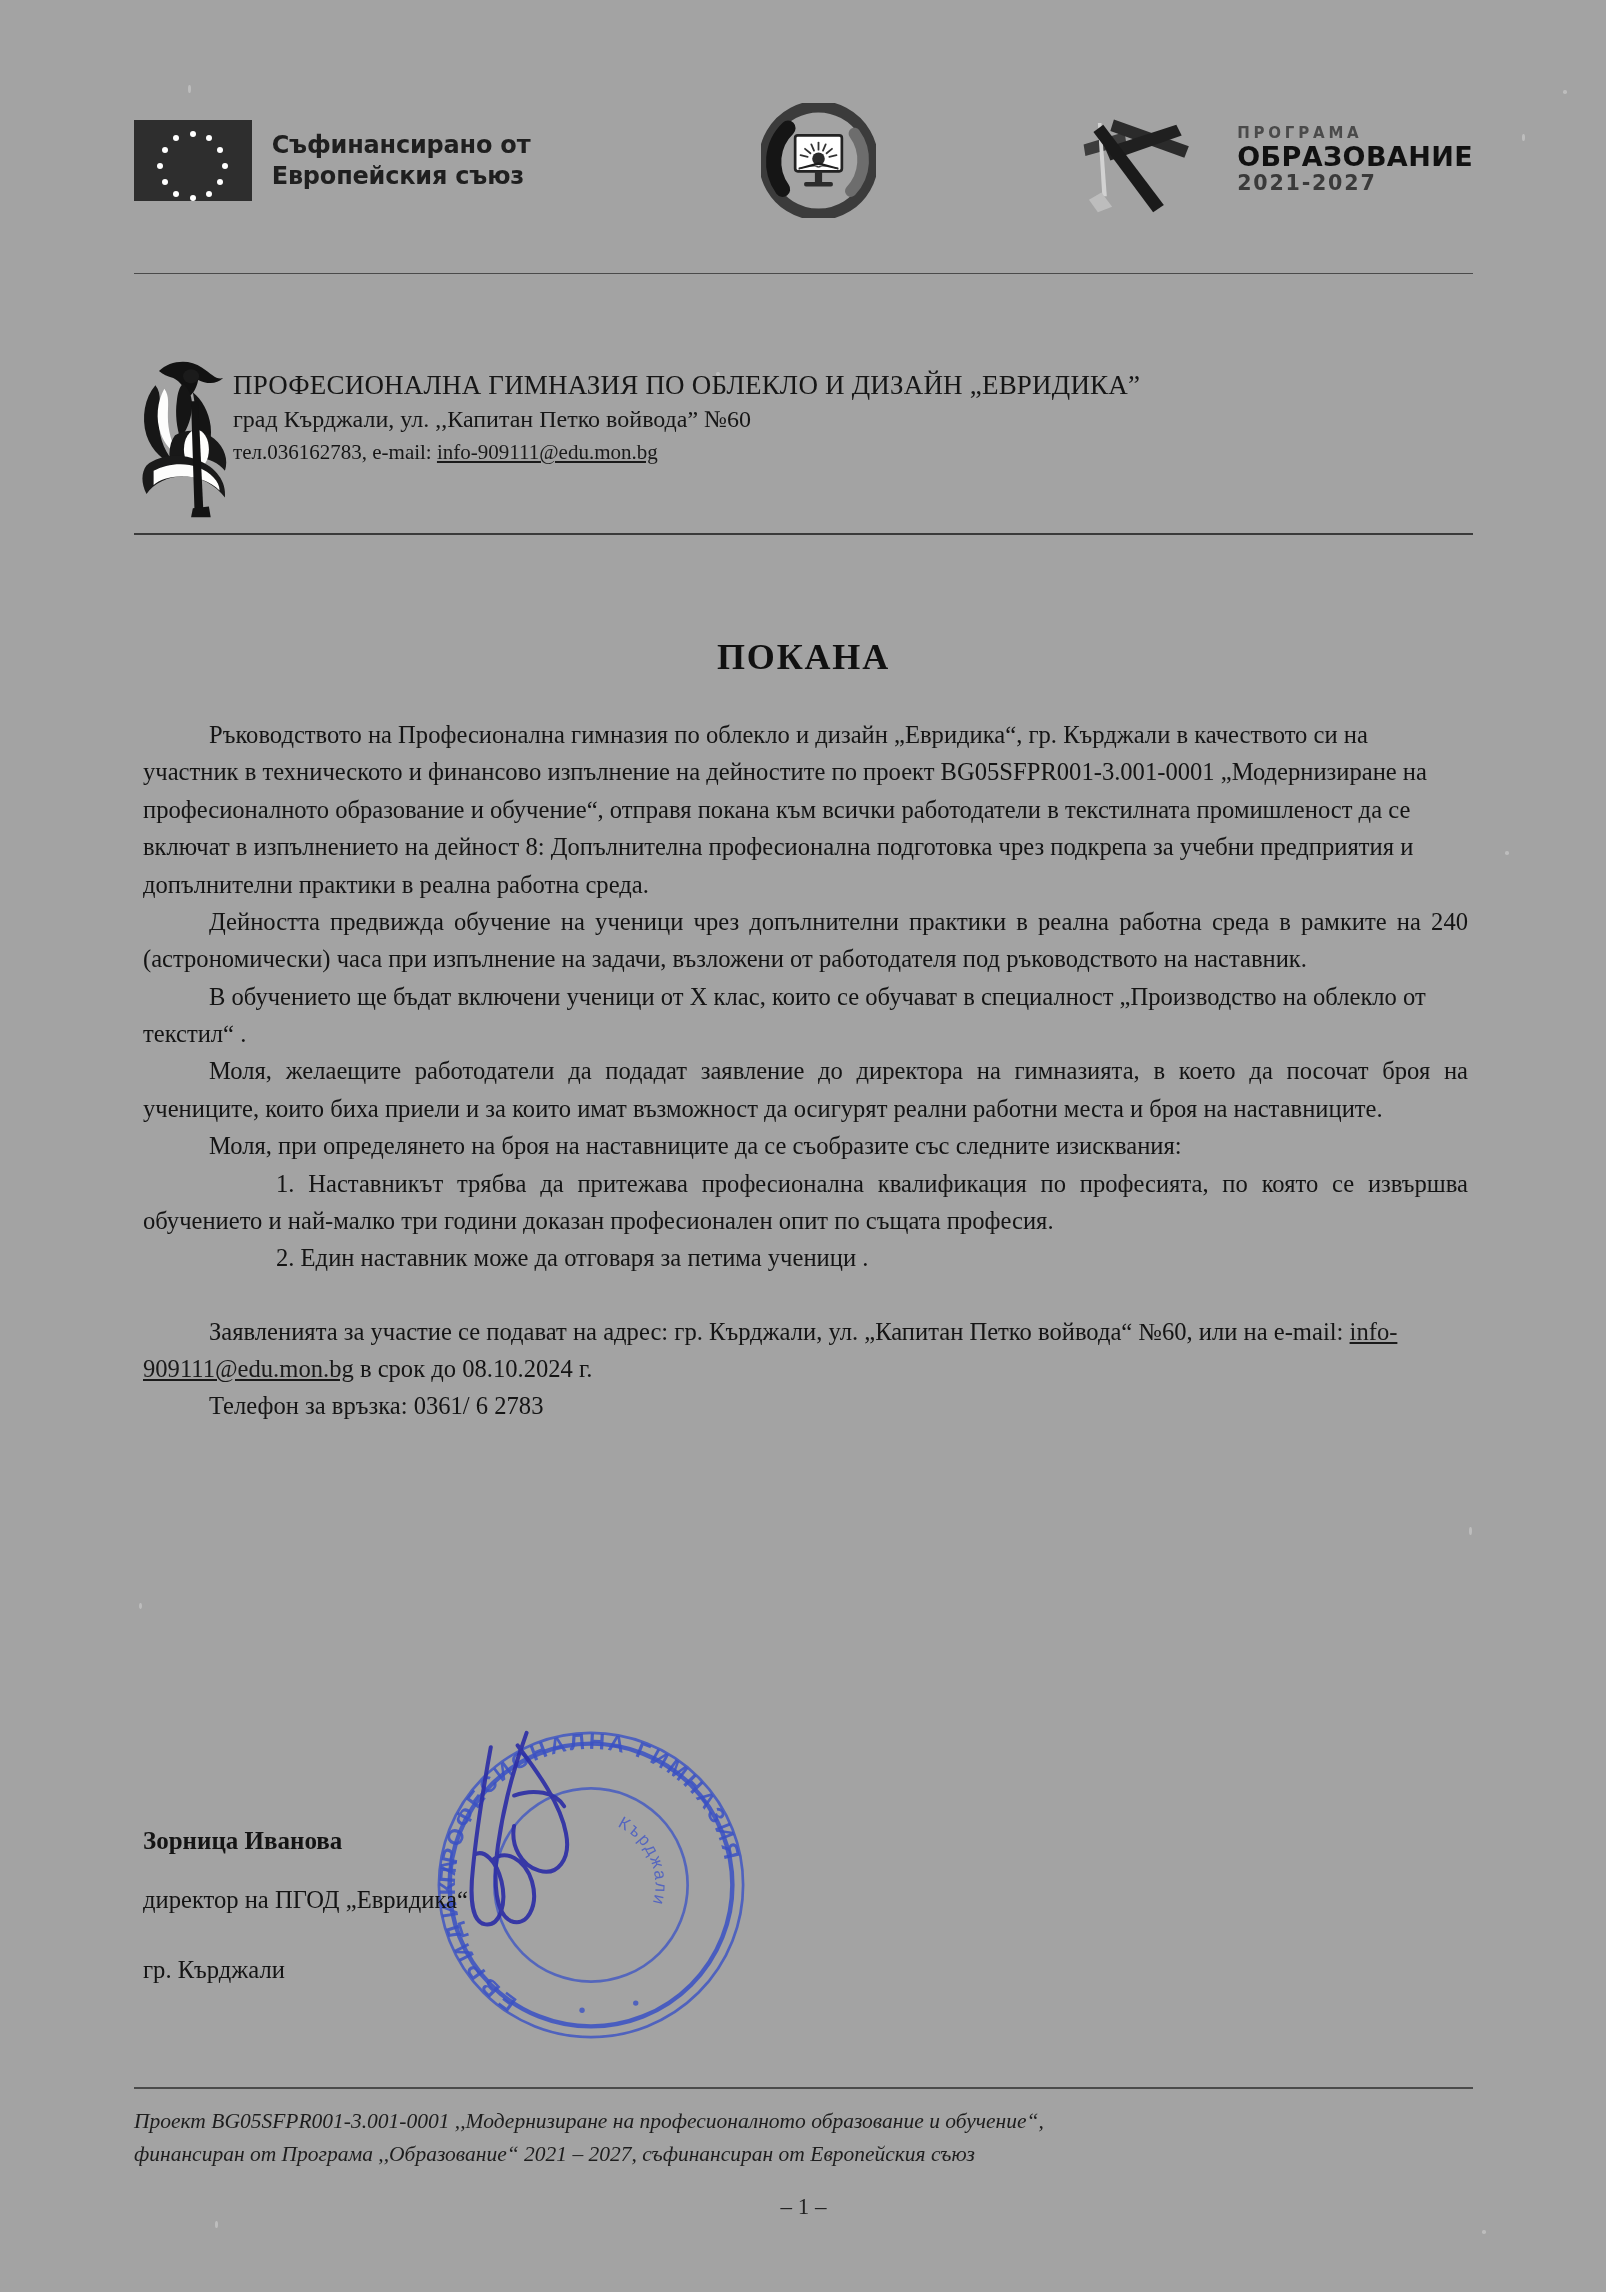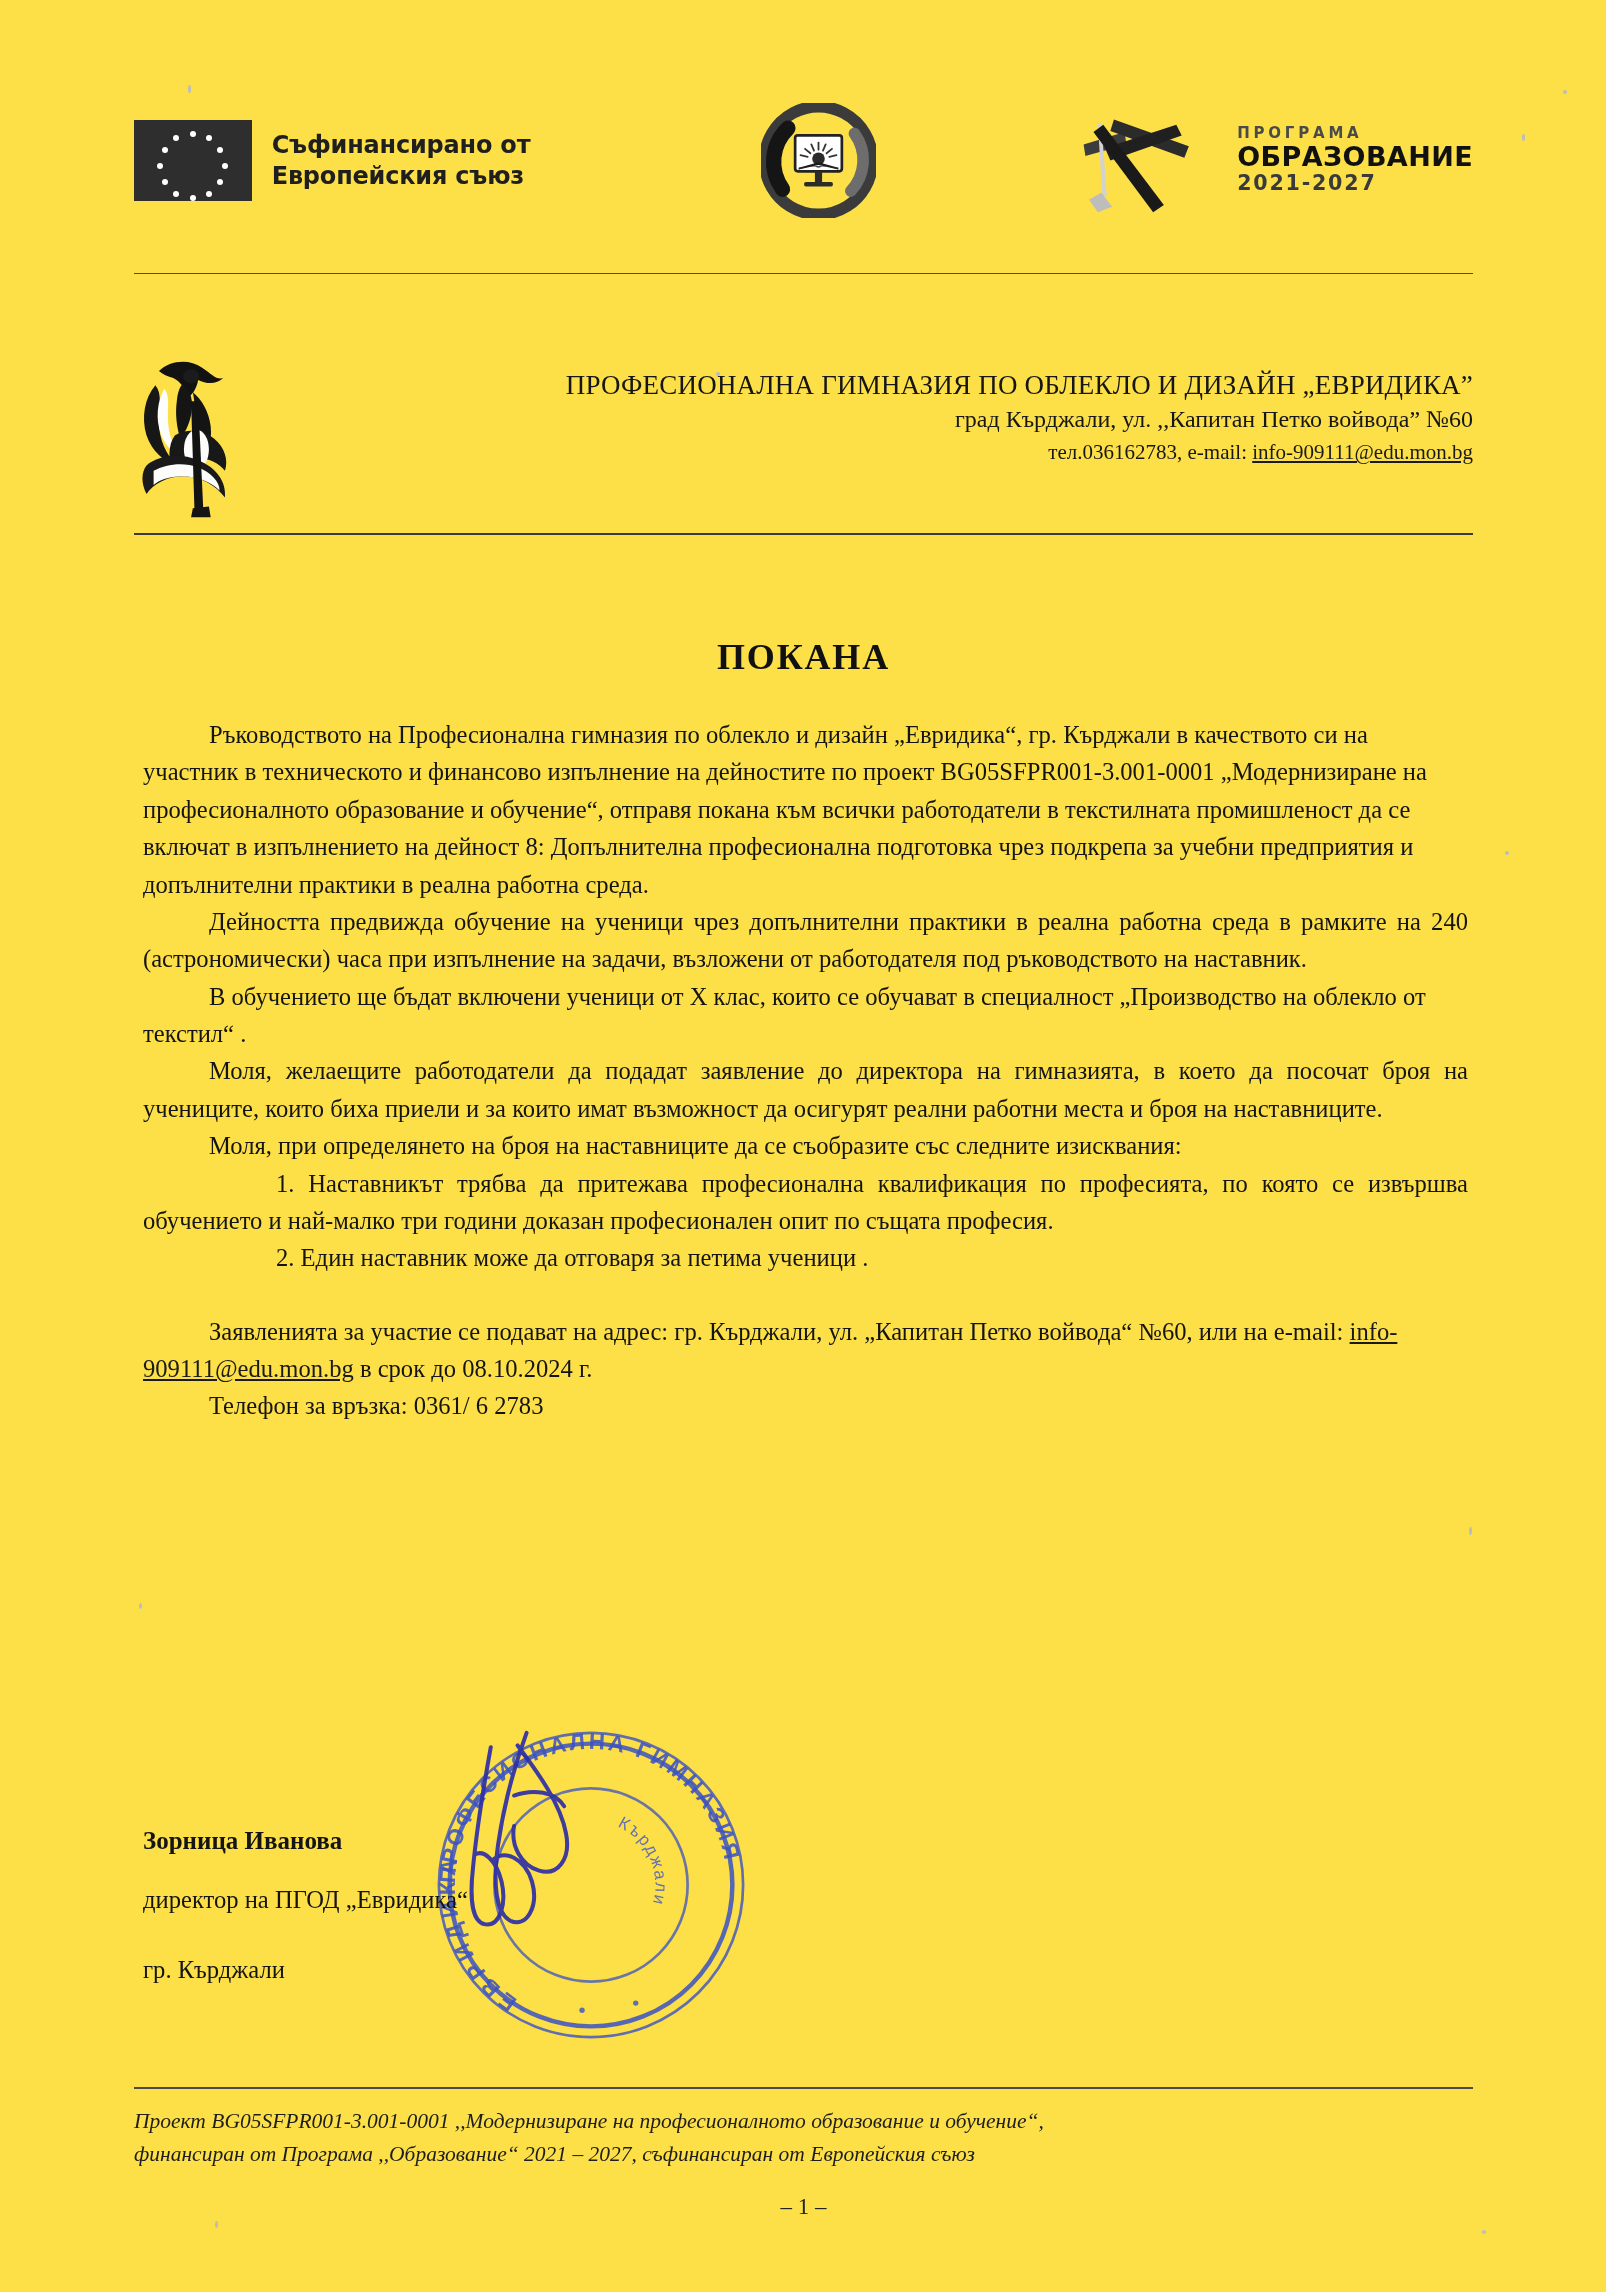--- a/index.html
+++ b/index.html
@@ -13,21 +13,21 @@
     height: 2293px;
     font-family: "Liberation Serif", "DejaVu Serif", serif;
     color: #1a1a1a;
     position: relative;
     overflow: hidden;
   }
 
   .page {
     position: absolute;
     inset: 0;
-    background: #fde047;
+    background: #a3a3a3;
     text-decoration: underline;
   }
 
   
   .logo-strip {
     position: absolute;
     top: 107px;
     left: 134px;
     right: 134px;
     height: 107px;
@@ -127,21 +127,21 @@
     left: 0;
     top: 0;
     width: 107px;
     height: 175px;
   }
   .school-block {
     position: absolute;
     left: 99px;
     right: 0;
     top: 19.7px;
-    text-align: right;
+    text-align: left;
   }
   .school-name {
     font-size: 27px;
     letter-spacing: 0.2px;
     line-height: 1.25;
     color: #161616;
   }
   .school-addr {
     font-size: 24px;
     line-height: 1.45;

